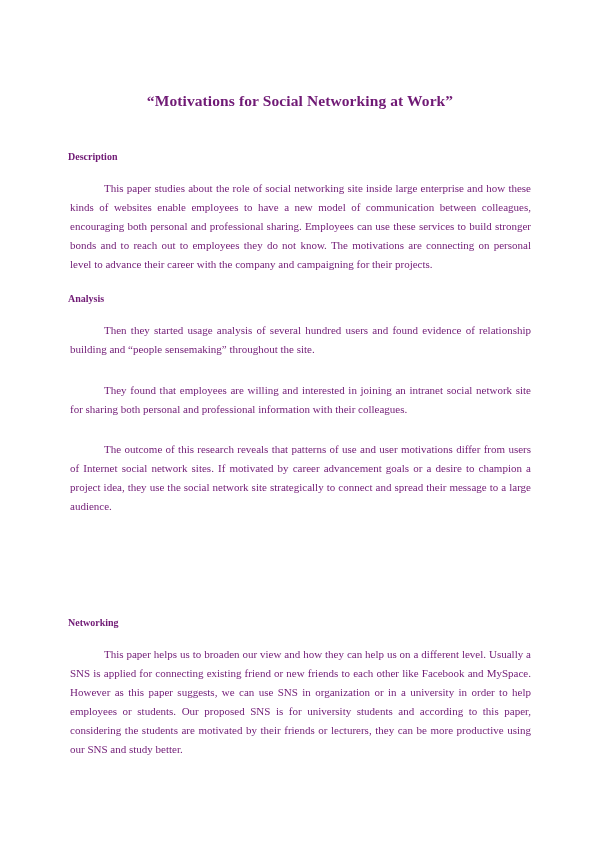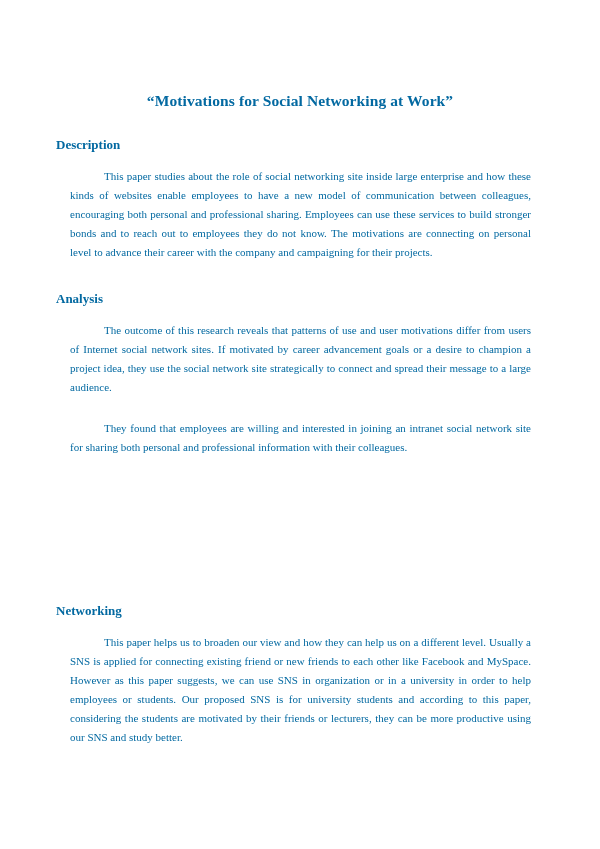--- a/index.html
+++ b/index.html
@@ -1,47 +1,48 @@
 <!DOCTYPE html>
 <html><head>
 <meta charset="utf-8">
 <style>
   html, body { margin: 0; padding: 0; background: #ffffff; }
   body { width: 600px; height: 849px; overflow: hidden; position: relative; }
   .page {
     position: absolute; left: 0; top: 0; width: 600px; height: 849px;
-    background: #ffffff; color: #0369a1;
+    background: #ffffff; color: #701a75;
     font-family: "Liberation Serif", "DejaVu Serif", serif;
   }
   .title {
     position: absolute; left: 0; top: 92px; width: 600px;
     text-align: center; font-weight: bold; font-size: 15.5px; letter-spacing: 0.1px;
   }
   .section { position: absolute; left: 56px; width: 489px; }
-  .heading { font-weight: bold; font-size: 13px; line-height: 16px; margin: 0; }
+  .heading { font-weight: bold; font-size: 10px; line-height: 16px; margin: 12px; }
   .para {
     font-size: 11px; line-height: 19px; text-align: justify;
     text-indent: 34px; margin: 14px;
   }
   .para + .para { margin-top: 21.6px; }
 </style>
 </head>
 <body>
 
 <div class="page">
   <div class="title">“Motivations for Social Networking at Work”</div>
 
   <div class="section" style="top:137px;">
     <h3 class="heading">Description</h3>
     <p class="para">This paper studies about the role of social networking site inside large enterprise and how these kinds of websites enable employees to have a new model of communication between colleagues, encouraging both personal and professional sharing. Employees can use these services to build stronger bonds and to reach out to employees they do not know. The motivations are connecting on personal level to advance their career with the company and campaigning for their projects.</p>
   </div>
 
-  <div class="section" style="top:291px;">
+  <div class="section" style="top:279px;">
     <h3 class="heading">Analysis</h3>
+    <p class="para">Then they started usage analysis of several hundred users and found evidence of relationship building and “people sensemaking” throughout the site.</p>
+    <p class="para">They found that employees are willing and interested in joining an intranet social network site for sharing both personal and professional information with their colleagues.</p>
     <p class="para">The outcome of this research reveals that patterns of use and user motivations differ from users of Internet social network sites. If motivated by career advancement goals or a desire to champion a project idea, they use the social network site strategically to connect and spread their message to a large audience.</p>
-    <p class="para">They found that employees are willing and interested in joining an intranet social network site for sharing both personal and professional information with their colleagues.</p>
   </div>
 
   <div class="section" style="top:603px;">
     <h3 class="heading">Networking</h3>
     <p class="para">This paper helps us to broaden our view and how they can help us on a different level. Usually a SNS is applied for connecting existing friend or new friends to each other like Facebook and MySpace. However as this paper suggests, we can use SNS in organization or in a university in order to help employees or students. Our proposed SNS is for university students and according to this paper, considering the students are motivated by their friends or lecturers, they can be more productive using our SNS and study better.</p>
   </div>
 </div>
 
 </body></html>

